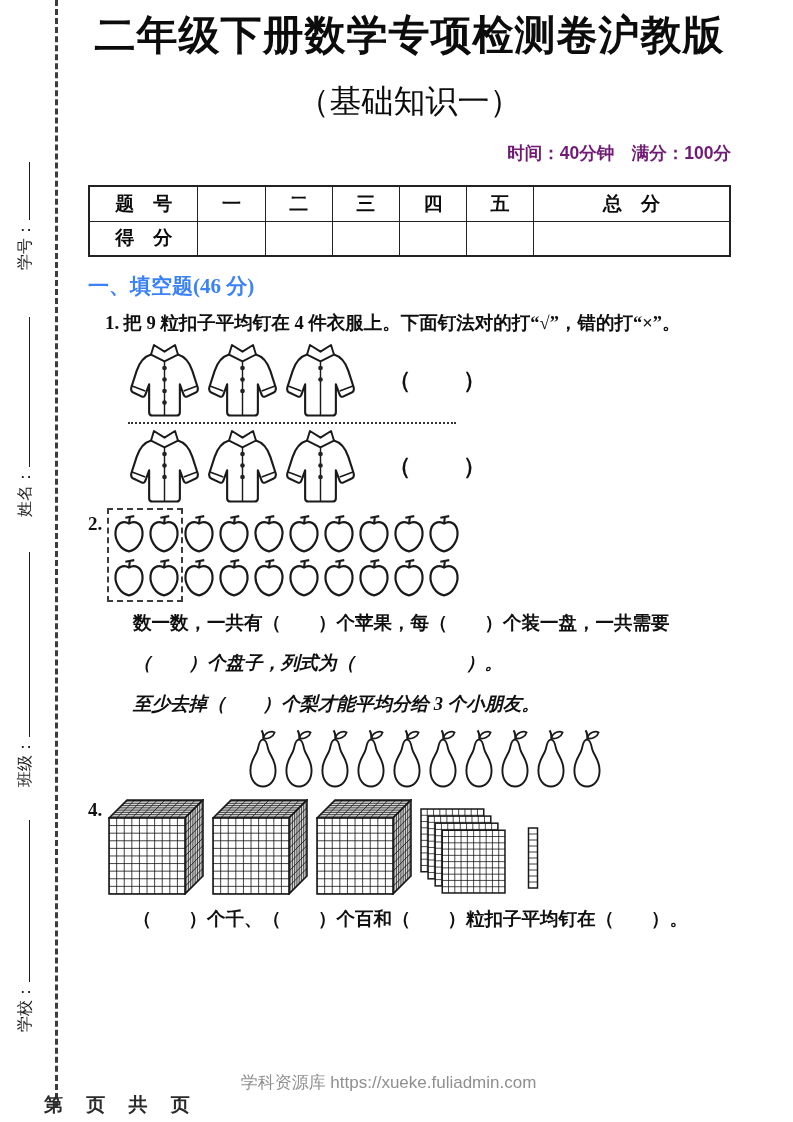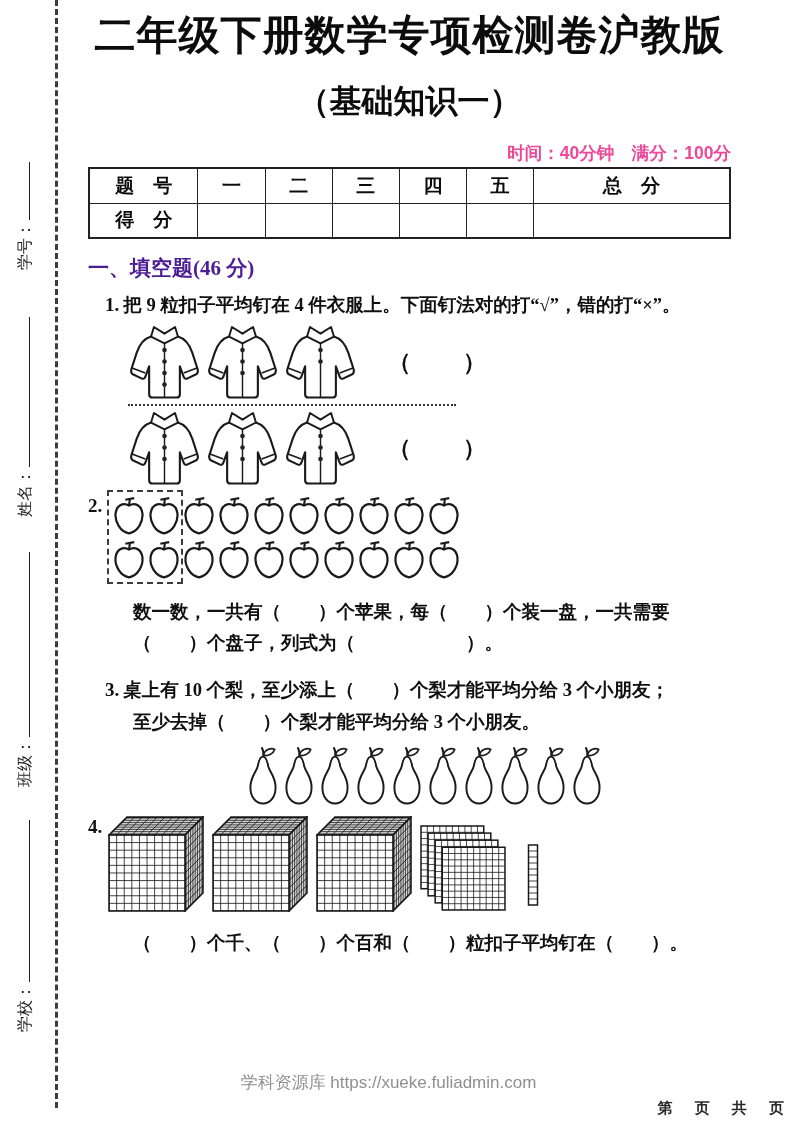--- a/index.html
+++ b/index.html
@@ -27,37 +27,37 @@
     height:14px; margin-left:2px;
   }
   #sg0 { top:270px; } #sg1 { top:517px; } #sg2 { top:787px; } #sg3 { top:1032px; }
   
   main { position:relative; padding:8px 62px 0 88px; }
   .title {
     text-align:center; font-size:41px; font-weight:bold; letter-spacing:1px;
     font-family:"Liberation Sans","DejaVu Sans",sans-serif; color:#0c0c0c;
   }
   .subtitle {
-    text-align:center; font-size:32px; font-weight:bold; margin-top:17px;
+    text-align:center; font-size:32px; font-weight:normal; margin-top:17px;
     font-family:"Liberation Sans","DejaVu Sans",sans-serif; color:#0c0c0c;
   }
   .meta {
     text-align:right; font-size:17.5px; font-weight:600; margin-top:17px;
-    font-family:"Liberation Sans","DejaVu Sans",sans-serif; color:#ec4899;
+    font-family:"Liberation Sans","DejaVu Sans",sans-serif; color:#701a75;
   }
   table.score {
-    width:100%; border-collapse:collapse; margin-top:2px;
+    width:100%; border-collapse:collapse; margin-top:20px;
     border:2.5px solid #222;
   }
   table.score td {
     border:1.5px solid #222; height:35px; text-align:center;
     font-size:19px; font-weight:bold; color:#0c0c0c;
   }
   table.score td.c0 { width:17%; }
-  .sec-head { margin-top:15px; font-size:21px; font-weight:bold; color:#4c1d95; }
+  .sec-head { margin-top:15px; font-size:21px; font-weight:bold; color:#3b82f6; }
   .q-text { font-size:18.5px; font-weight:600; color:#101010; line-height:1.55; }
   .q-num { font-weight:bold; font-size:19px; margin-right:4px; }
   .indent1 { margin-left:17px; }
   .indent2 { margin-left:45px; }
   
   .q1-art { margin:4px 0 0 40px; width:460px; }
   .jk-row { display:flex; align-items:center; gap:5px; }
   .jk-row .bracket { font-size:23px; font-weight:600; margin-left:26px; letter-spacing:2px; }
   .dotline { width:328px; border-top:2.5px dotted #333; margin:3px 0 4px 0; }
   
@@ -73,25 +73,26 @@
   .q4-wrap { display:flex; align-items:flex-start; margin-top:10px; }
   .blocks-row { display:flex; align-items:flex-end; gap:8px; margin-left:2px; }
   .blocks-row .rod-holder { margin-left:12px; margin-bottom:6px; }
   
   .footer-site {
     position:absolute; left:0; right:16px; bottom:28px; text-align:center;
     color:#8f8f8f; font-size:17px;
     font-family:"Liberation Sans","DejaVu Sans",sans-serif;
   }
   .footer-page {
-    position:absolute; left:0; right:0; bottom:4px; text-align:right;
-    color:#2a2a2a; font-size:15px; letter-spacing:9px; font-weight:600;
+    position:absolute; left:0; right:0; bottom:4px; text-align:left;
+    color:#2a2a2a; font-size:19px; letter-spacing:9px; font-weight:600;
     font-family:"Liberation Sans","DejaVu Sans",sans-serif;
-  }
-  .mt6{margin-top:3px;} .mt8{margin-top:8px;} .mt10{margin-top:17px;}
+    padding-left:44px;
+  }
+  .mt6{margin-top:12px;font-style:italic;} .mt8{margin-top:8px;} .mt10{margin-top:10px;}
 </style>
 </head>
 <body>
 
 <div class="dash-line"></div>
 
 <div class="side-group" id="sg0">
   <span>学号：</span><span class="side-line" style="width: 58px;"></span>
 </div>
 <div class="side-group" id="sg1">
@@ -288,23 +289,20 @@
         </svg>
         <svg viewBox="0 0 32 40" width="34" height="42" style="display:block">
     <path d="M16,10 L17,3 M12.5,4.5 L21,3" fill="none" stroke="#1a1a1a" stroke-width="2"></path>
     <path d="M16,10 C10,6.5 4,10.5 3.2,17.5 C2.4,25.5 7.5,35 16,36.5 C24.5,35 29.6,25.5 28.8,17.5 C28,10.5 22,6.5 16,10 Z" fill="#fff" stroke="#1a1a1a" stroke-width="2.1"></path>
         </svg>
       </div>
   </div>
   <div class="q-text mt10 indent2">数一数，一共有（　　）个苹果，每（　　）个装一盘，一共需要</div>
   <div class="q-text mt6 indent2">（　　）个盘子，列式为（　　　　　　）。</div>
 
-  <div class="q-text mt10 indent1">
-    <span class="q-num">3.</span><span>桌上有 10 个梨，至少添上（　　）个梨才能平均分给 3 个小朋友；</span>
-  </div>
   <div class="q-text mt6 indent2">至少去掉（　　）个梨才能平均分给 3 个小朋友。</div>
   <div class="pear-row">
       <svg viewBox="0 0 34 62" width="33" height="60" style="display:block">
     <path d="M18,10 C18,6 17.5,3.5 16,1.5" fill="none" stroke="#1a1a1a" stroke-width="2.2"></path>
     <path d="M18,9.5 C19.5,3 26.5,1.5 29.5,3.5 C28,8.5 22.5,10.8 18,9.5 Z" fill="#fff" stroke="#1a1a1a" stroke-width="1.8"></path>
     <path d="M17.5,11 C14.5,11 13.2,15 12.2,20.5 C11.2,26 4.5,31.5 4.5,42.5 C4.5,53 10.2,59.5 17.5,59.5 C24.8,59.5 30.5,53 30.5,42.5 C30.5,31.5 23.8,26 22.8,20.5 C21.8,15 20.5,11 17.5,11 Z" fill="#fff" stroke="#1a1a1a" stroke-width="2"></path>
       </svg>
       <svg viewBox="0 0 34 62" width="33" height="60" style="display:block">
     <path d="M18,10 C18,6 17.5,3.5 16,1.5" fill="none" stroke="#1a1a1a" stroke-width="2.2"></path>
     <path d="M18,9.5 C19.5,3 26.5,1.5 29.5,3.5 C28,8.5 22.5,10.8 18,9.5 Z" fill="#fff" stroke="#1a1a1a" stroke-width="1.8"></path>

